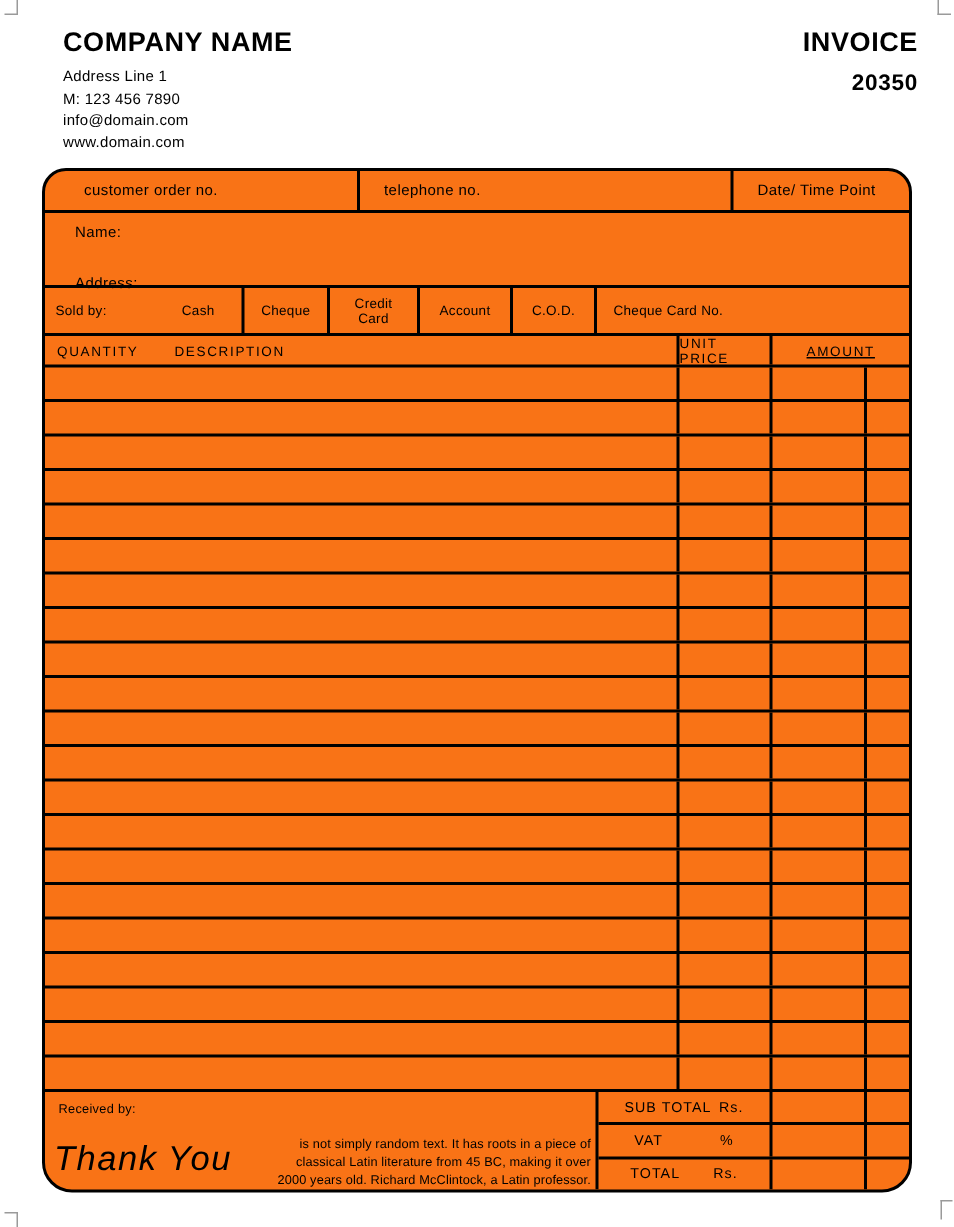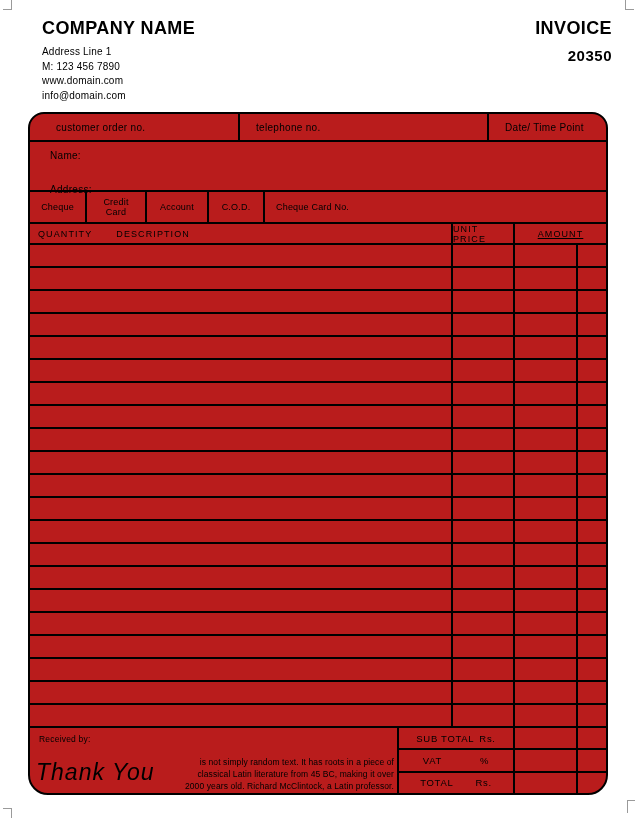--- a/index.html
+++ b/index.html
@@ -29,21 +29,21 @@
   .invoice-number { font-size:15px; font-weight:bold; margin-top:8px; letter-spacing:.5px; }
 
   
   .form {
     position:absolute; left:28px; top:112px;
     width:580px; height:683px;
     border:2px solid #000;
     border-radius:16px 16px 20px 20px;
     display:flex; flex-direction:column;
     overflow:hidden;
-    background:#b91c1c;
+    background:#f97316;
   }
   .cell { border-right:2px solid #000; }
   .cell:last-child { border-right:none; }
 
   .order-row { height:28px; display:flex; border-bottom:2px solid #000; font-size:10px; letter-spacing:.3px; }
   .order-row .cell { display:flex; align-items:center; }
   .oc1 { width:210px; padding-left:26px; }
   .oc2 { width:249px; padding-left:16px; }
   .oc3 { flex:1; padding-left:16px; }
 
@@ -100,22 +100,22 @@
   <div class="mark mark-tl"></div>
   <div class="mark mark-tr"></div>
   <div class="mark mark-br"></div>
   <div class="mark mark-bl"></div>
 
   <div class="letterhead">
     <div class="company-block">
       <div class="company-name">COMPANY NAME</div>
       <div class="contact-line">Address Line 1</div>
       <div class="contact-line">M: 123 456 7890</div>
+      <div class="contact-line">info@domain.com</div>
       <div class="contact-line">www.domain.com</div>
-      <div class="contact-line">info@domain.com</div>
     </div>
     <div class="invoice-block">
       <div class="invoice-title">INVOICE</div>
       <div class="invoice-number">20350</div>
     </div>
   </div>
 
   <div class="form">
 
     <div class="order-row">
@@ -129,20 +129,24 @@
         <span>Date/ Time Point</span>
       </div>
     </div>
 
     <div class="customer-row">
       <div class="line1">Name:</div>
       <div class="line2">Address:</div>
     </div>
 
     <div class="soldby-row">
+      <div class="cell sc1">
+        <span class="soldby-label">Sold by:</span>
+        <span class="opt-first">Cash</span>
+      </div>
       <div class="cell sc2">Cheque</div>
       <div class="cell sc3">Credit Card</div>
       <div class="cell sc4">Account</div>
       <div class="cell sc5">C.O.D.</div>
       <div class="cell sc6">Cheque Card No.</div>
     </div>
 
     <div class="thead-row">
       <div class="cell hc-desc">
         <span>QUANTITY</span>

